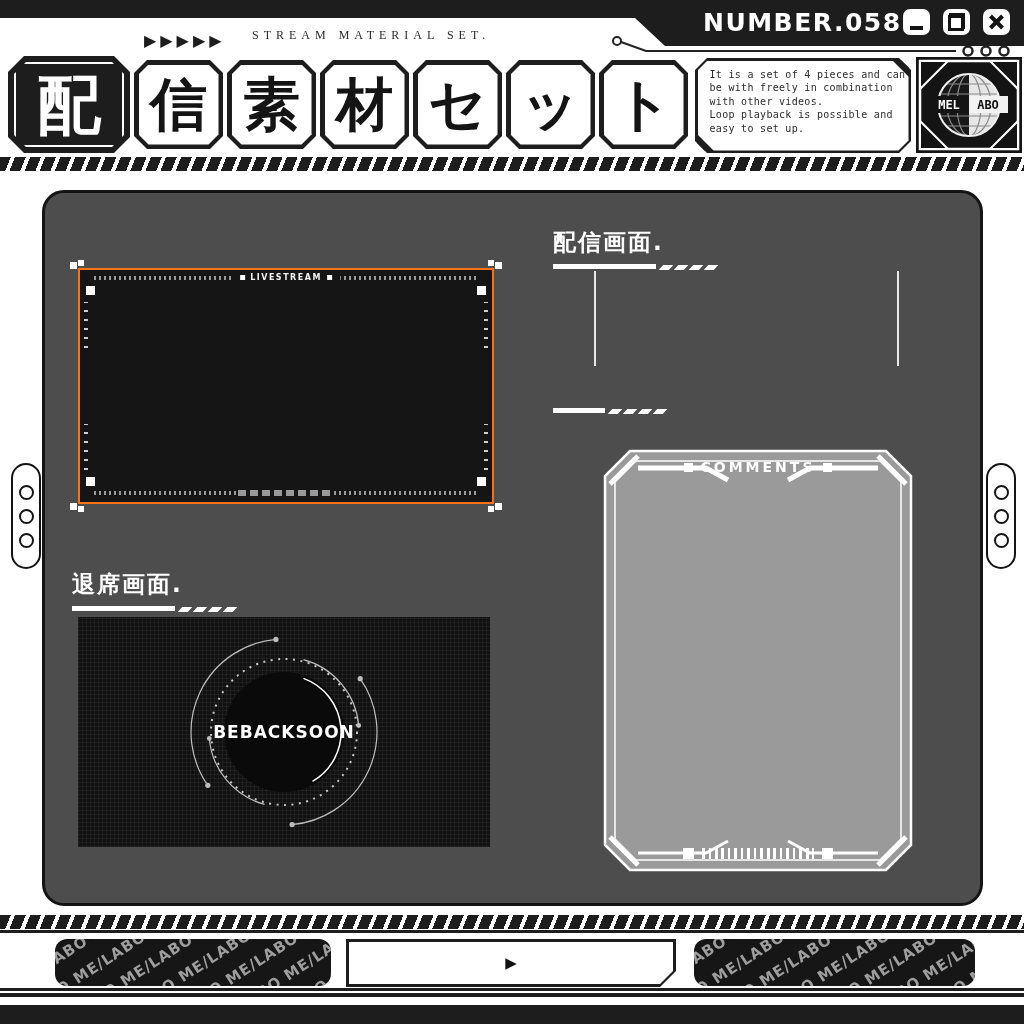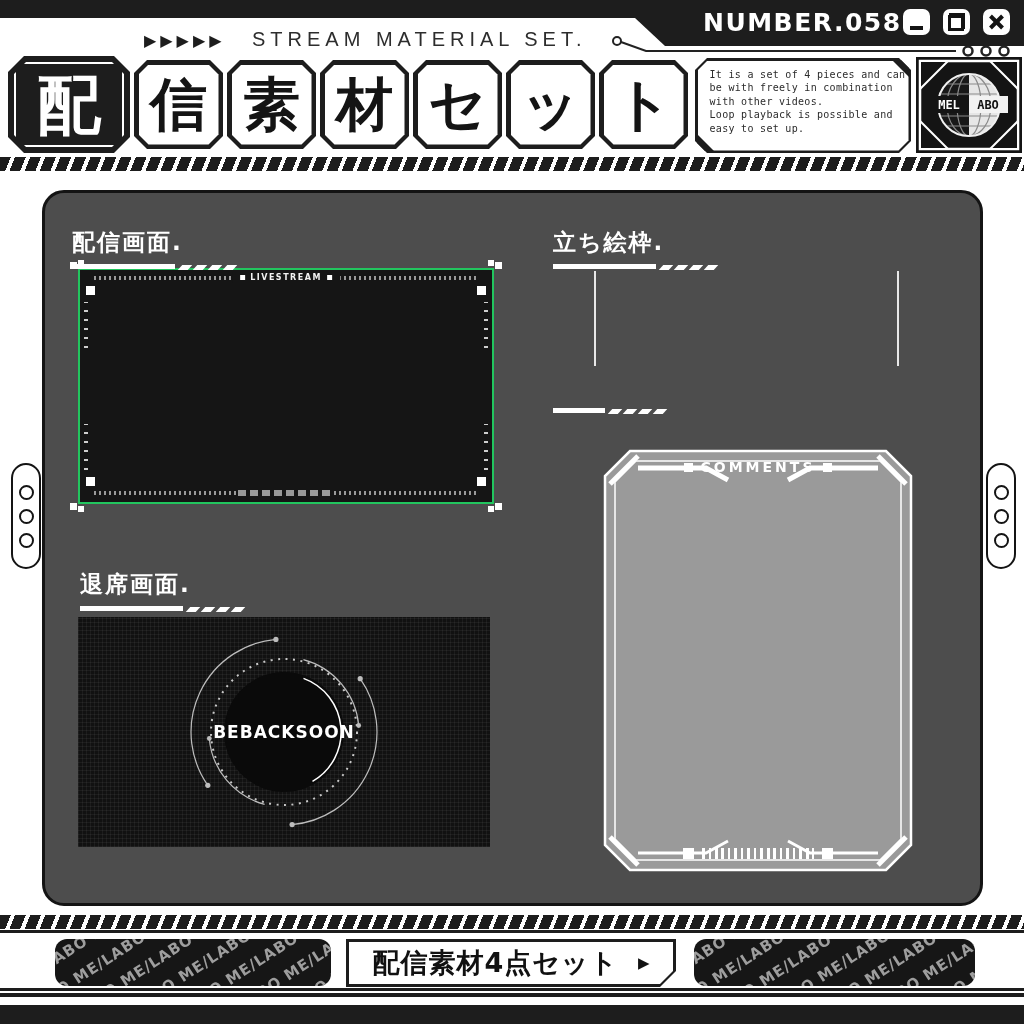--- a/index.html
+++ b/index.html
@@ -13,22 +13,22 @@
               letter-spacing:1.5px;z-index:3;}
   .win-btn{position:absolute;top:9px;width:27px;height:26px;background:#fff;border-radius:7px;z-index:3;}
   .btn-min{left:903px}.btn-restore{left:943px}.btn-close{left:983px}
   .g-min{position:absolute;left:7px;bottom:5px;width:13px;height:4px;background:#141414;}
   .g-r-back{position:absolute;right:5px;top:4px;width:10px;height:10px;border:3px solid #141414;}
   .g-r-front{position:absolute;left:5px;bottom:4px;width:10px;height:10px;border:3px solid #141414;background:#fff;}
   .g-x1,.g-x2{position:absolute;left:5px;top:11px;width:17px;height:4px;background:#141414;}
   .g-x1{transform:rotate(45deg)}.g-x2{transform:rotate(-45deg)}
   
   .arrows{position:absolute;left:144px;top:31px;font-size:16px;letter-spacing:4px;color:#1d1d1d;}
-  .subtitle{position:absolute;left:252px;top:28px;font-family:Liberation Sans, sans-serif;
-            font-size:20px;letter-spacing:5px;color:#2d2d2d;}
+  .subtitle{position:absolute;left:252px;top:28px;font-family:Liberation Serif, serif;
+            font-size:12px;letter-spacing:5px;color:#2d2d2d;}
   .circuit{position:absolute;left:0;top:0;width:1024px;height:60px;pointer-events:none;z-index:2;}
   
   .oct13{clip-path:polygon(13px 0,calc(100% - 13px) 0,100% 13px,100% calc(100% - 13px),calc(100% - 13px) 100%,13px 100%,0 calc(100% - 13px),0 13px);}
   .oct10{clip-path:polygon(10px 0,calc(100% - 10px) 0,100% 10px,100% calc(100% - 10px),calc(100% - 10px) 100%,10px 100%,0 calc(100% - 10px),0 10px);}
   .badge-dark{position:absolute;left:8px;top:56px;width:122px;height:97px;background:#1d1d1d;
               clip-path:polygon(16px 0,calc(100% - 16px) 0,100% 16px,100% calc(100% - 16px),calc(100% - 16px) 100%,16px 100%,0 calc(100% - 16px),0 16px);}
   .badge-dark-inner{position:absolute;inset:6px;border:2.5px solid #fff;display:flex;align-items:center;justify-content:center;
               clip-path:polygon(12px 0,calc(100% - 12px) 0,100% 12px,100% calc(100% - 12px),calc(100% - 12px) 100%,12px 100%,0 calc(100% - 12px),0 12px);}
   .badge-dark-inner span{color:#fff;font-size:64px;font-weight:800;line-height:1;}
   .badge{position:absolute;top:60px;width:89px;height:89px;background:#1d1d1d;}
@@ -58,21 +58,21 @@
           display:flex;flex-direction:column;align-items:center;justify-content:center;gap:9px;z-index:4;}
   .h-left{left:11px;top:463px}.h-right{left:986px;top:463px}
   .handle i{width:11px;height:11px;border:2.5px solid #141414;border-radius:50%;background:#fff;}
   
   .sec-label{position:absolute;display:inline-block;color:#fff;z-index:2;}
   .sec-txt{font-size:23px;font-weight:800;letter-spacing:2px;}
   .rule-row{display:flex;align-items:center;gap:5px;margin-top:4px;width:calc(100% + 52px);}
   .rule-row .bar{flex:1;height:5px;background:#fff;}
   .rule-row i{width:10px;height:5px;background:#fff;transform:skewX(-42deg);margin-top:3px;}
   
-  .ls{position:absolute;left:78px;top:268px;width:412px;height:232px;background:#151515;border:2px solid #22c55e;}
+  .ls{position:absolute;left:78px;top:268px;width:412px;height:232px;background:#151515;border:2px solid #f97316;}
   .sq{position:absolute;background:#fff;}
   .ls-top{position:absolute;left:14px;right:14px;top:6px;height:4px;
           background:repeating-linear-gradient(90deg,#9a9a9a 0 2px,transparent 2px 5px);}
   .ls-bot{position:absolute;left:14px;right:14px;bottom:7px;height:4px;
           background:repeating-linear-gradient(90deg,#9a9a9a 0 2px,transparent 2px 5px);}
   .ls-bot-mid{position:absolute;left:50%;transform:translateX(-50%);bottom:6px;width:96px;height:6px;
           background:repeating-linear-gradient(90deg,#999 0 8px,#151515 8px 12px);}
   .ls-head{position:absolute;top:2px;left:50%;transform:translateX(-50%);background:#151515;
            padding:1px 8px;display:flex;align-items:center;gap:5px;color:#f2f2f2;
            font-size:8px;font-weight:700;letter-spacing:1.5px;white-space:nowrap;}
@@ -237,30 +237,20 @@
       <i></i>
       <i></i>
       <i></i>
     </div>
   <div class="handle h-right">
       <i></i>
       <i></i>
       <i></i>
     </div>
 
-  <div class="sec-label" style="left:72px;top:227px">
-    <div class="sec-txt">配信画面.</div>
-    <div class="rule-row">
-      <div class="bar"></div>
-        <i></i>
-        <i></i>
-        <i></i>
-        <i></i>
-    </div>
-  </div>
   <div class="ls">
     <div class="ls-top"></div>
     <div class="ls-head">
       <i></i>
         <span>LIVESTREAM</span>
         <i></i>
     </div>
     <div class="ls-bot"></div>
     <div class="ls-bot-mid"></div>
     <div class="sq" style="left:6px;top:16px;width:9px;height:9px"></div>
@@ -275,21 +265,21 @@
     <div class="sq" style="left:-2px;bottom:-10px;width:6px;height:6px"></div>
     <div class="sq" style="right:-10px;bottom:-8px;width:7px;height:7px"></div>
     <div class="sq" style="right:-2px;bottom:-10px;width:6px;height:6px"></div>
     <div class="tick-col" style="left:4px;top:32px"></div>
     <div class="tick-col" style="right:4px;top:32px"></div>
     <div class="tick-col" style="left:4px;bottom:32px"></div>
     <div class="tick-col" style="right:4px;bottom:32px"></div>
   </div>
 
   <div class="sec-label" style="left:553px;top:227px">
-    <div class="sec-txt">立ち絵枠.</div>
+    <div class="sec-txt">配信画面.</div>
     <div class="rule-row">
       <div class="bar"></div>
         <i></i>
         <i></i>
         <i></i>
         <i></i>
     </div>
   </div>
   <div class="xline" style="left:594px"></div>
   <div class="xline" style="left:897px"></div>
@@ -323,21 +313,21 @@
       <i></i>
         <div class="ln"></div>
     </div>
     <div class="cm-foot">
       <i></i>
         <div class="ticks"></div>
         <i></i>
     </div>
   </div>
 
-  <div class="sec-label" style="left:80px;top:569px">
+  <div class="sec-label" style="left:72px;top:569px">
     <div class="sec-txt">退席画面.</div>
     <div class="rule-row">
       <div class="bar"></div>
         <i></i>
         <i></i>
         <i></i>
         <i></i>
     </div>
   </div>
   <div class="aw">
@@ -369,21 +359,20 @@
       <span>ME/LABO ME/LABO ME/LABO ME/LABO ME/LABO ME/LABO ME/LABO ME/LABO</span>
         <span>ME/LABO ME/LABO ME/LABO ME/LABO ME/LABO ME/LABO ME/LABO ME/LABO</span>
       <span>ME/LABO ME/LABO ME/LABO ME/LABO ME/LABO ME/LABO ME/LABO ME/LABO</span>
         <span>ME/LABO ME/LABO ME/LABO ME/LABO ME/LABO ME/LABO ME/LABO ME/LABO</span>
       <span>ME/LABO ME/LABO ME/LABO ME/LABO ME/LABO ME/LABO ME/LABO ME/LABO</span>
         <span>ME/LABO ME/LABO ME/LABO ME/LABO ME/LABO ME/LABO ME/LABO ME/LABO</span>
     </div>
   </div>
   <div class="cta">
     <div class="cta-inner">
-      <span class="cta-label">配信素材4点セット</span>
       <span class="cta-arrow">▶</span>
     </div>
   </div>
   <div class="strip strip-right">
     <div class="p-rot">
       <span>ME/LABO ME/LABO ME/LABO ME/LABO ME/LABO ME/LABO ME/LABO ME/LABO</span>
         <span>ME/LABO ME/LABO ME/LABO ME/LABO ME/LABO ME/LABO ME/LABO ME/LABO</span>
       <span>ME/LABO ME/LABO ME/LABO ME/LABO ME/LABO ME/LABO ME/LABO ME/LABO</span>
         <span>ME/LABO ME/LABO ME/LABO ME/LABO ME/LABO ME/LABO ME/LABO ME/LABO</span>
       <span>ME/LABO ME/LABO ME/LABO ME/LABO ME/LABO ME/LABO ME/LABO ME/LABO</span>

